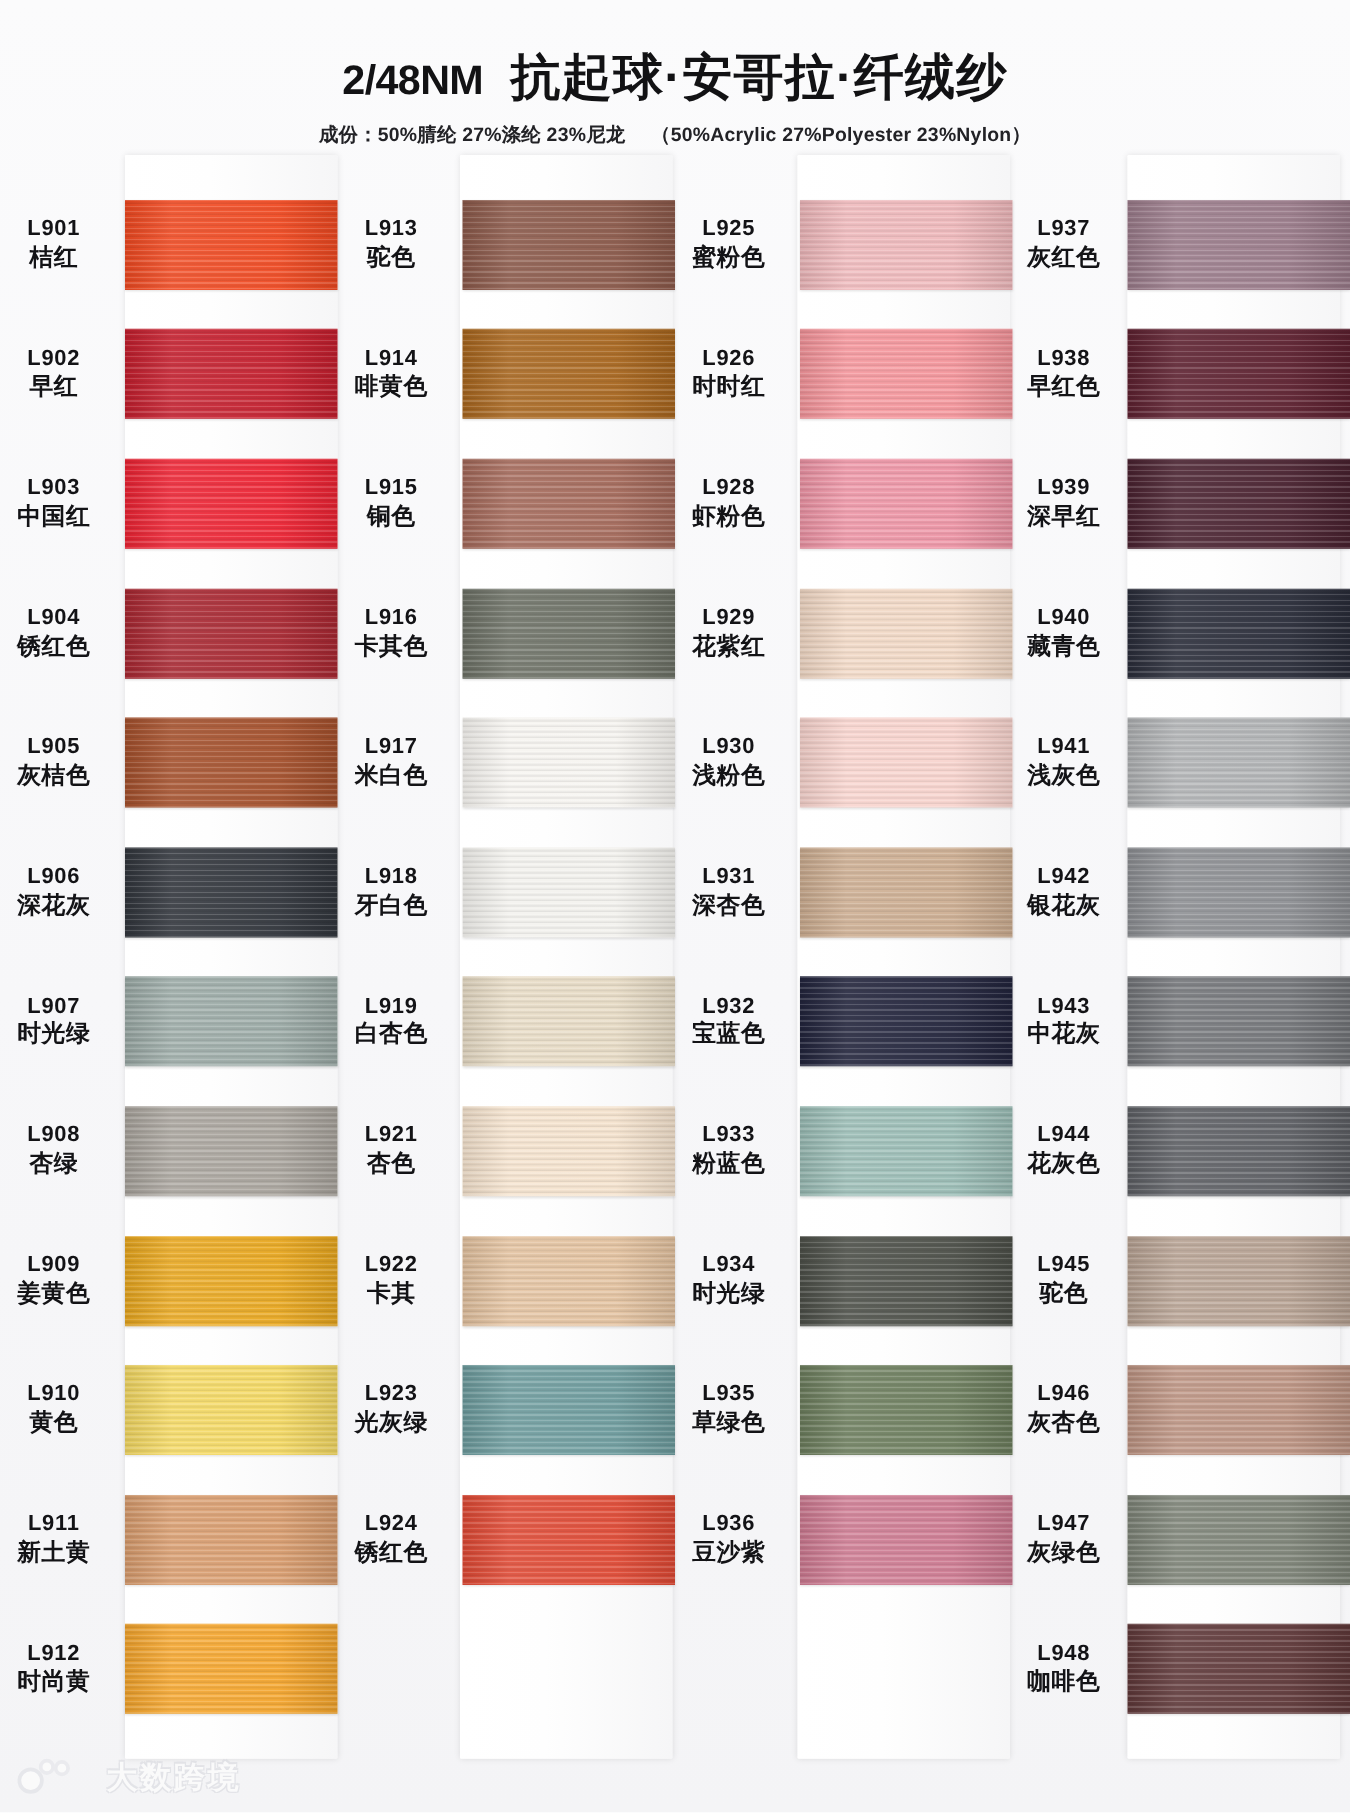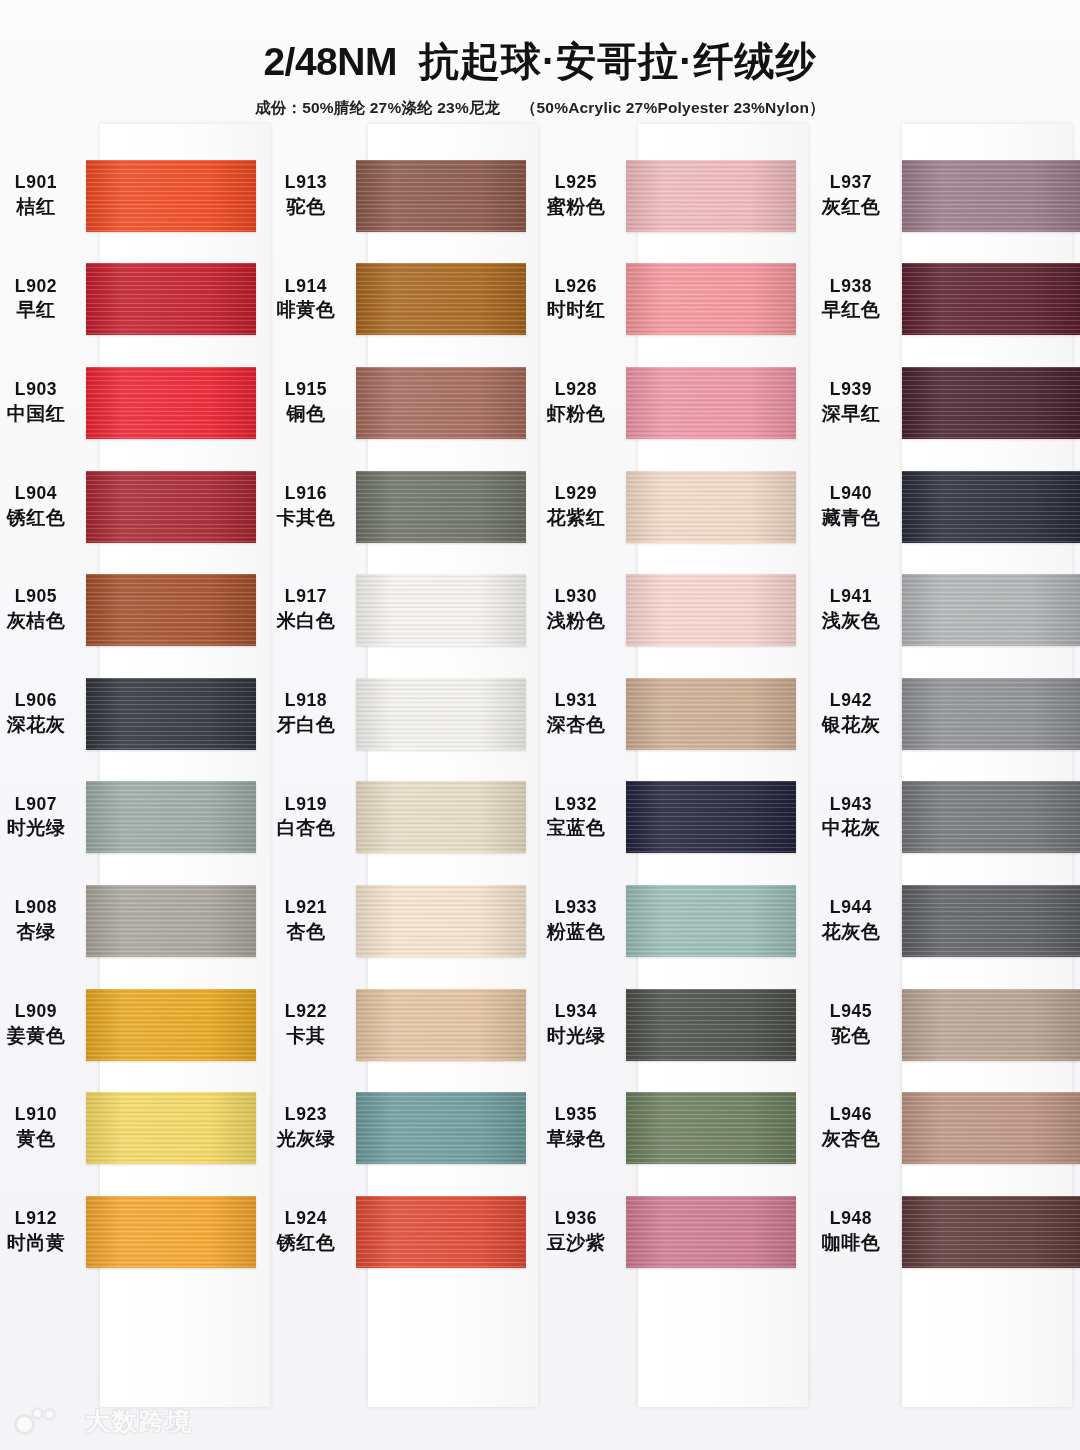--- a/index.html
+++ b/index.html
@@ -20,21 +20,21 @@
     position: absolute;
     top: 34px; left: 0; width: 1080px;
     text-align: center;
   }
   .title-line {
     display: flex; align-items: baseline; justify-content: center;
     gap: 22px;
     white-space: nowrap;
   }
   .title-code {
-    font-size: 39px; font-weight: bold; color: #121214;
+    font-size: 33px; font-weight: bold; color: #121214;
     letter-spacing: -0.5px;
     font-family: "Liberation Sans", "DejaVu Sans", sans-serif;
   }
   .title-name {
     font-size: 40px; font-weight: bold; color: #121214;
     letter-spacing: 1px;
     text-align: right;
   }
   .subtitle {
     margin-top: 9px;
@@ -75,21 +75,21 @@
     display: flex;
     flex-direction: column;
   }
   .row {
     position: relative;
     height: 103.6px;
     display: flex;
     align-items: center;
   }
   .labels {
-    width: 86px;
+    width: 100px;
     padding-right: 14px;
     text-align: center;
     flex: none;
   }
   .col-3 .labels { width: 92px; padding-right: 10px; }
   .code {
     display: block;
     font-size: 17.5px;
     font-weight: bold;
     color: #131316;
@@ -280,20 +280,29 @@
           <div class="labels">
             <span class="code">L910</span>
             <span class="cname">黄色</span>
           </div>
           <div class="swatch-wrap">
             <div class="swatch" style="background: rgb(244, 217, 100);"></div>
           </div>
         </div>
         <div class="row">
           <div class="labels">
+            <span class="code">L911</span>
+            <span class="cname">新土黄</span>
+          </div>
+          <div class="swatch-wrap">
+            <div class="swatch" style="background: rgb(217, 157, 111);"></div>
+          </div>
+        </div>
+        <div class="row">
+          <div class="labels">
             <span class="code">L912</span>
             <span class="cname">时尚黄</span>
           </div>
           <div class="swatch-wrap">
             <div class="swatch" style="background: rgb(245, 166, 46);"></div>
           </div>
         </div>
       </div>
     </div>
 
@@ -591,20 +600,29 @@
             <div class="swatch" style="background: rgb(184, 163, 148);"></div>
           </div>
         </div>
         <div class="row">
           <div class="labels">
             <span class="code">L946</span>
             <span class="cname">灰杏色</span>
           </div>
           <div class="swatch-wrap">
             <div class="swatch" style="background: rgb(189, 148, 131);"></div>
+          </div>
+        </div>
+        <div class="row">
+          <div class="labels">
+            <span class="code">L947</span>
+            <span class="cname">灰绿色</span>
+          </div>
+          <div class="swatch-wrap">
+            <div class="swatch" style="background: rgb(126, 132, 120);"></div>
           </div>
         </div>
         <div class="row">
           <div class="labels">
             <span class="code">L948</span>
             <span class="cname">咖啡色</span>
           </div>
           <div class="swatch-wrap">
             <div class="swatch" style="background: rgb(96, 57, 58);"></div>
           </div>

